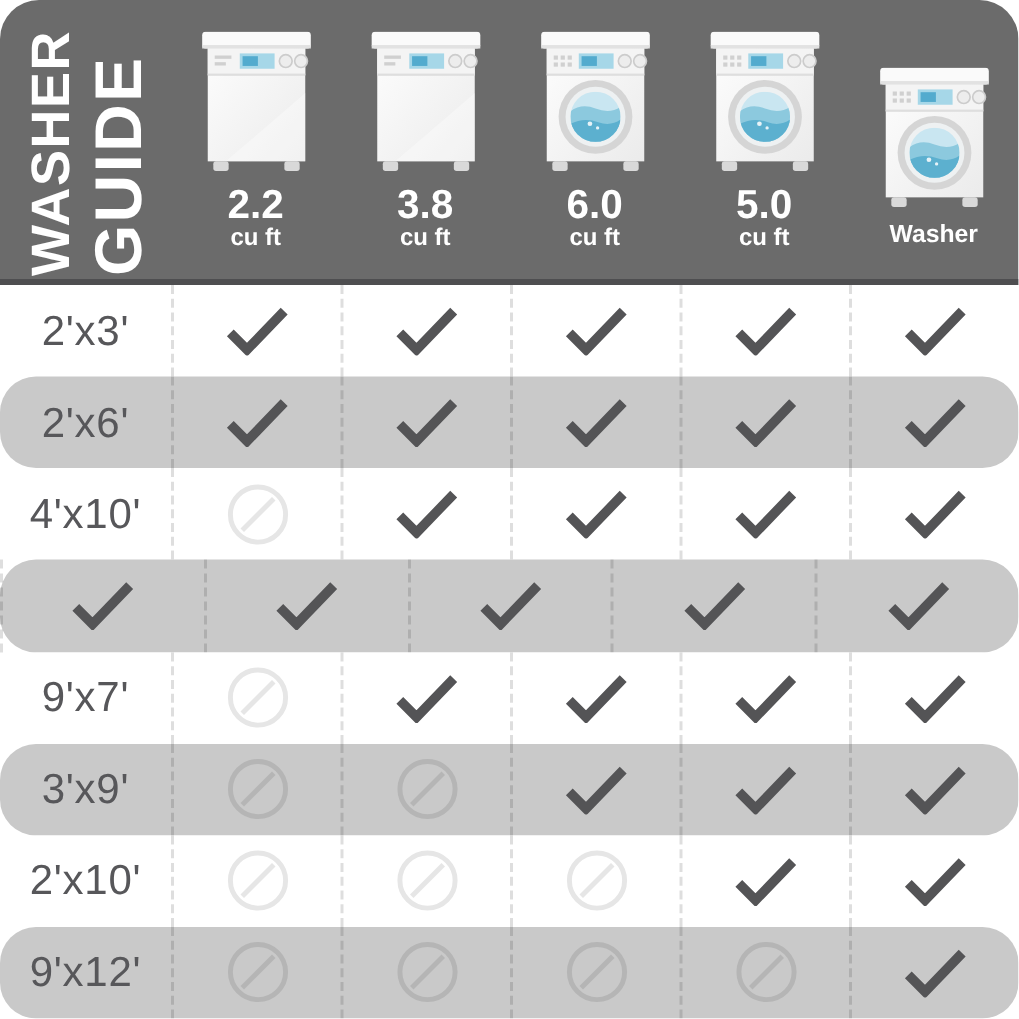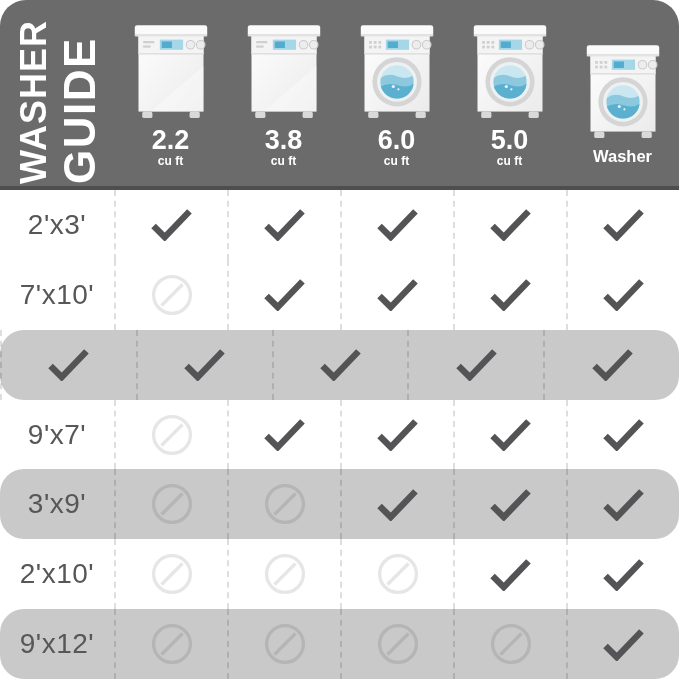--- a/index.html
+++ b/index.html
@@ -15,21 +15,21 @@
     color:var(--header_text,#fff);font-weight:700;white-space:nowrap;line-height:1;}
   .word1{top:184px;left:16px;font-size:36px;letter-spacing:1px;}
   .word2{top:184px;left:58px;font-size:44px;letter-spacing:1.5px;}
   .cols{flex:1;display:flex;height:100%;}
   .col-head{flex:1;display:flex;flex-direction:column;align-items:center;
     justify-content:flex-end;padding-bottom:19px;margin-top:12px;}
   .washer-icon{margin-bottom:5px;}
   .washer-icon svg{display:block;}
   .col-label{color:var(--header_text,#fff);font-weight:700;text-align:center;line-height:1.02;}
   .col-label .val{font-size:27px;}
-  .col-label .unit{font-size:12px;}
+  .col-label .unit{font-size:16px;}
   .col-label.small .val,.col-label.small .unit{font-size:16.5px;line-height:1.2;}
   
   .grid{position:absolute;top:190px;left:0;right:0;bottom:0;display:flex;flex-direction:column;}
   .row{flex:1;display:flex;background:var(--row_bg,#ffffff);border-radius:24px;}
   .row.alt{background:var(--row_alt_bg,#c9c9c9);}
   .label-cell{width:114px;flex:0 0 114px;display:flex;align-items:center;justify-content:center;
     font-size:28px;color:var(--row_label,#57575a);letter-spacing:0.5px;}
   .cell{flex:1;display:flex;align-items:center;justify-content:center;align-self:stretch;
     border-left:2px dashed var(--divider,rgba(0,0,0,0.13));}
   .cell svg{display:block;}
@@ -248,22 +248,50 @@
   <svg viewBox="0 0 44 34" width="43" height="33">
     <path d="M3.5 18.5 L15 30 L40.5 3.5" fill="none" stroke="currentColor" stroke-width="6.6" stroke-linecap="butt" stroke-linejoin="miter"></path>
   </svg>
 </div>
         <div class="cell cell-yes">
   <svg viewBox="0 0 44 34" width="43" height="33">
     <path d="M3.5 18.5 L15 30 L40.5 3.5" fill="none" stroke="currentColor" stroke-width="6.6" stroke-linecap="butt" stroke-linejoin="miter"></path>
   </svg>
 </div>
       </div>
+      <div class="row alt">
+        <div class="label-cell">2'x6'</div>
+        <div class="cell cell-yes">
+  <svg viewBox="0 0 44 34" width="43" height="33">
+    <path d="M3.5 18.5 L15 30 L40.5 3.5" fill="none" stroke="currentColor" stroke-width="6.6" stroke-linecap="butt" stroke-linejoin="miter"></path>
+  </svg>
+</div>
+        <div class="cell cell-yes">
+  <svg viewBox="0 0 44 34" width="43" height="33">
+    <path d="M3.5 18.5 L15 30 L40.5 3.5" fill="none" stroke="currentColor" stroke-width="6.6" stroke-linecap="butt" stroke-linejoin="miter"></path>
+  </svg>
+</div>
+        <div class="cell cell-yes">
+  <svg viewBox="0 0 44 34" width="43" height="33">
+    <path d="M3.5 18.5 L15 30 L40.5 3.5" fill="none" stroke="currentColor" stroke-width="6.6" stroke-linecap="butt" stroke-linejoin="miter"></path>
+  </svg>
+</div>
+        <div class="cell cell-yes">
+  <svg viewBox="0 0 44 34" width="43" height="33">
+    <path d="M3.5 18.5 L15 30 L40.5 3.5" fill="none" stroke="currentColor" stroke-width="6.6" stroke-linecap="butt" stroke-linejoin="miter"></path>
+  </svg>
+</div>
+        <div class="cell cell-yes">
+  <svg viewBox="0 0 44 34" width="43" height="33">
+    <path d="M3.5 18.5 L15 30 L40.5 3.5" fill="none" stroke="currentColor" stroke-width="6.6" stroke-linecap="butt" stroke-linejoin="miter"></path>
+  </svg>
+</div>
+      </div>
       <div class="row">
-        <div class="label-cell">7'x10'</div>
+        <div class="label-cell">4'x10'</div>
         <div class="cell cell-no">
   <svg viewBox="0 0 44 44" width="44" height="44">
     <circle cx="22" cy="22" r="18.4" fill="none" stroke="currentColor" stroke-width="3.3"></circle>
     <line x1="11.5" y1="32.5" x2="32.5" y2="11.5" stroke="currentColor" stroke-width="3.3"></line>
   </svg>
 </div>
         <div class="cell cell-yes">
   <svg viewBox="0 0 44 34" width="43" height="33">
     <path d="M3.5 18.5 L15 30 L40.5 3.5" fill="none" stroke="currentColor" stroke-width="6.6" stroke-linecap="butt" stroke-linejoin="miter"></path>
   </svg>

